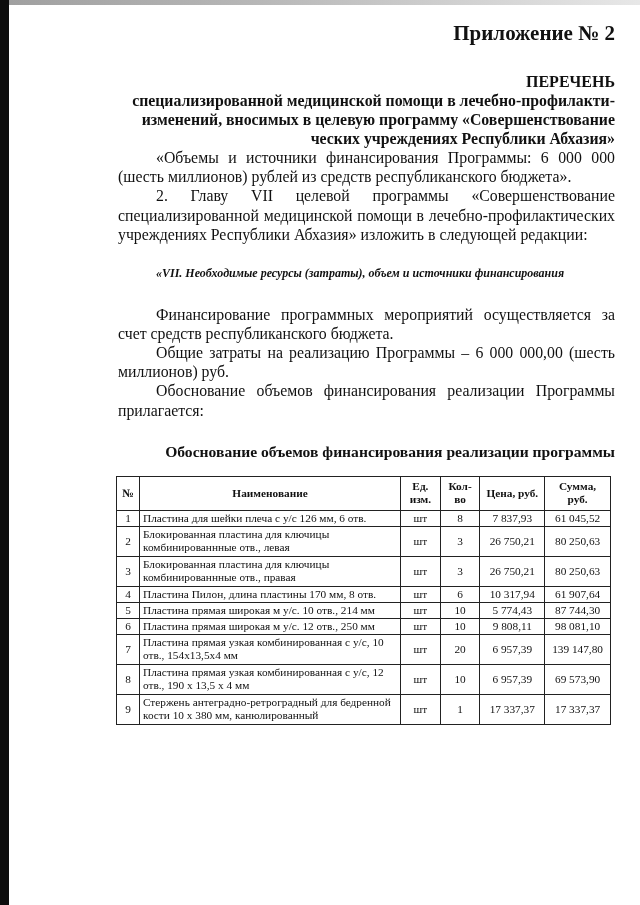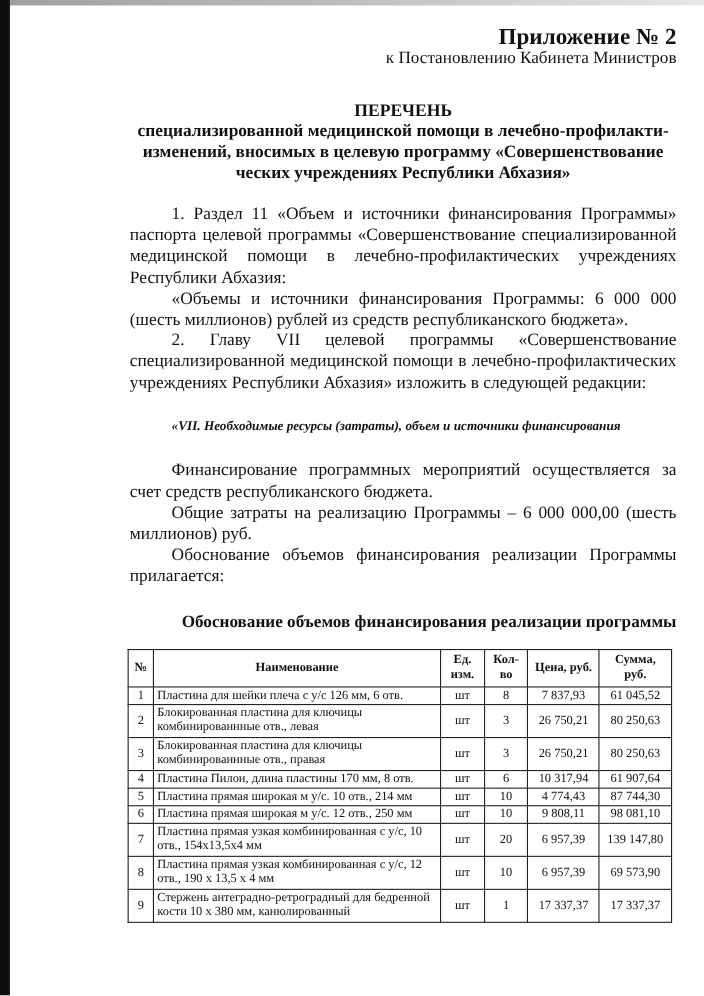--- a/index.html
+++ b/index.html
@@ -6,21 +6,21 @@
   body {
     width:640px; height:905px; background:#ffffff; position:relative; overflow:hidden;
     font-family:"Liberation Serif","DejaVu Serif",serif; color:#111;
   }
   .scan-left { position:absolute; left:0; top:0; width:9px; height:905px; background:#0d0d0d; }
   .scan-top { position:absolute; left:9px; top:0; width:631px; height:5px;
     background:linear-gradient(90deg,#777 0%,#999 40%,#bbb 70%,#ddd 100%); opacity:.7; }
   .page { position:absolute; left:118px; top:0; width:497px; }
   .attach { text-align:right; font-size:15.6px; line-height:19px; margin-top:24px; }
   .attach .b { font-weight:bold; font-size:21px; }
-  .title { text-align:center; font-weight:bold; font-size:15.8px; line-height:19px; margin-top:29px; }
+  .title { text-align:right; font-weight:bold; font-size:15.8px; line-height:19px; margin-top:29px; }
   .title .t1 { font-size:16px; }
   p { margin:0; font-size:15.8px; line-height:19.2px; text-align:justify; }
   .indent { text-indent:38px; }
   .sec1 { margin-top:18px; }
   .chap { margin-top:20px; font-weight:bold; font-size:12px; line-height:19.5px; text-align:justify; text-indent:38px;font-style:italic; }
   .fin { margin-top:21px; }
   .tbl-title { text-align:right; font-weight:bold; font-size:15.6px; margin-top:22px; line-height:19px; }
   table { border-collapse:collapse; margin-top:15px; margin-left:-2px; width:495px; table-layout:fixed; }
   th, td { border:1.3px solid #222; font-size:11.3px; padding:0 3px; line-height:13px; }
   th { font-weight:bold; text-align:center; font-size:11.3px; height:33px; }
@@ -31,31 +31,29 @@
 </style>
 </head>
 <body>
 
 <div class="scan-left"></div>
 <div class="scan-top"></div>
 
 <div class="page">
   <div class="attach">
     <div class="b">Приложение № 2</div>
-    <div>к Постановлению Кабинета Министров</div>
   </div>
 
   <div class="title">
     <div class="t1">ПЕРЕЧЕНЬ</div>
     <div>специализированной медицинской помощи в лечебно-профилакти-</div>
     <div>изменений, вносимых в целевую программу «Совершенствование</div>
     <div>ческих учреждениях Республики Абхазия»</div>
   </div>
 
-  <p class="indent sec1">1. Раздел 11 «Объем и источники финансирования Программы» паспорта целевой программы «Совершенствование специализированной медицинской помощи в лечебно-профилактических учреждениях Республики Абхазия:</p>
   <p class="indent">«Объемы и источники финансирования Программы: 6 000 000 (шесть миллионов) рублей из средств республиканского бюджета».</p>
   <p class="indent">2. Главу VII  целевой программы «Совершенствование специализированной медицинской помощи в лечебно-профилактических учреждениях Республики Абхазия» изложить в следующей редакции:</p>
 
   <div class="chap">«VII. Необходимые ресурсы (затраты), объем и источники финансирования</div>
 
   <p class="indent fin">Финансирование программных мероприятий осуществляется за счет средств республиканского бюджета.</p>
   <p class="indent">Общие затраты на реализацию Программы – 6 000 000,00 (шесть миллионов) руб.</p>
   <p class="indent">Обоснование объемов финансирования реализации Программы прилагается:</p>
 
   <div class="tbl-title">Обоснование объемов финансирования реализации программы</div>
@@ -110,21 +108,21 @@
         <td class="c">шт</td>
         <td class="c">6</td>
         <td class="c">10 317,94</td>
         <td class="c">61 907,64</td>
       </tr>
       <tr class="r1">
         <td class="c">5</td>
         <td class="n">Пластина прямая широкая м у/с. 10 отв., 214 мм</td>
         <td class="c">шт</td>
         <td class="c">10</td>
-        <td class="c">4 774,43</td>
+        <td class="c">5 774,43</td>
         <td class="c">87 744,30</td>
       </tr>
       <tr class="r1">
         <td class="c">6</td>
         <td class="n">Пластина прямая широкая м у/с. 12 отв., 250 мм</td>
         <td class="c">шт</td>
         <td class="c">10</td>
         <td class="c">9 808,11</td>
         <td class="c">98 081,10</td>
       </tr>

